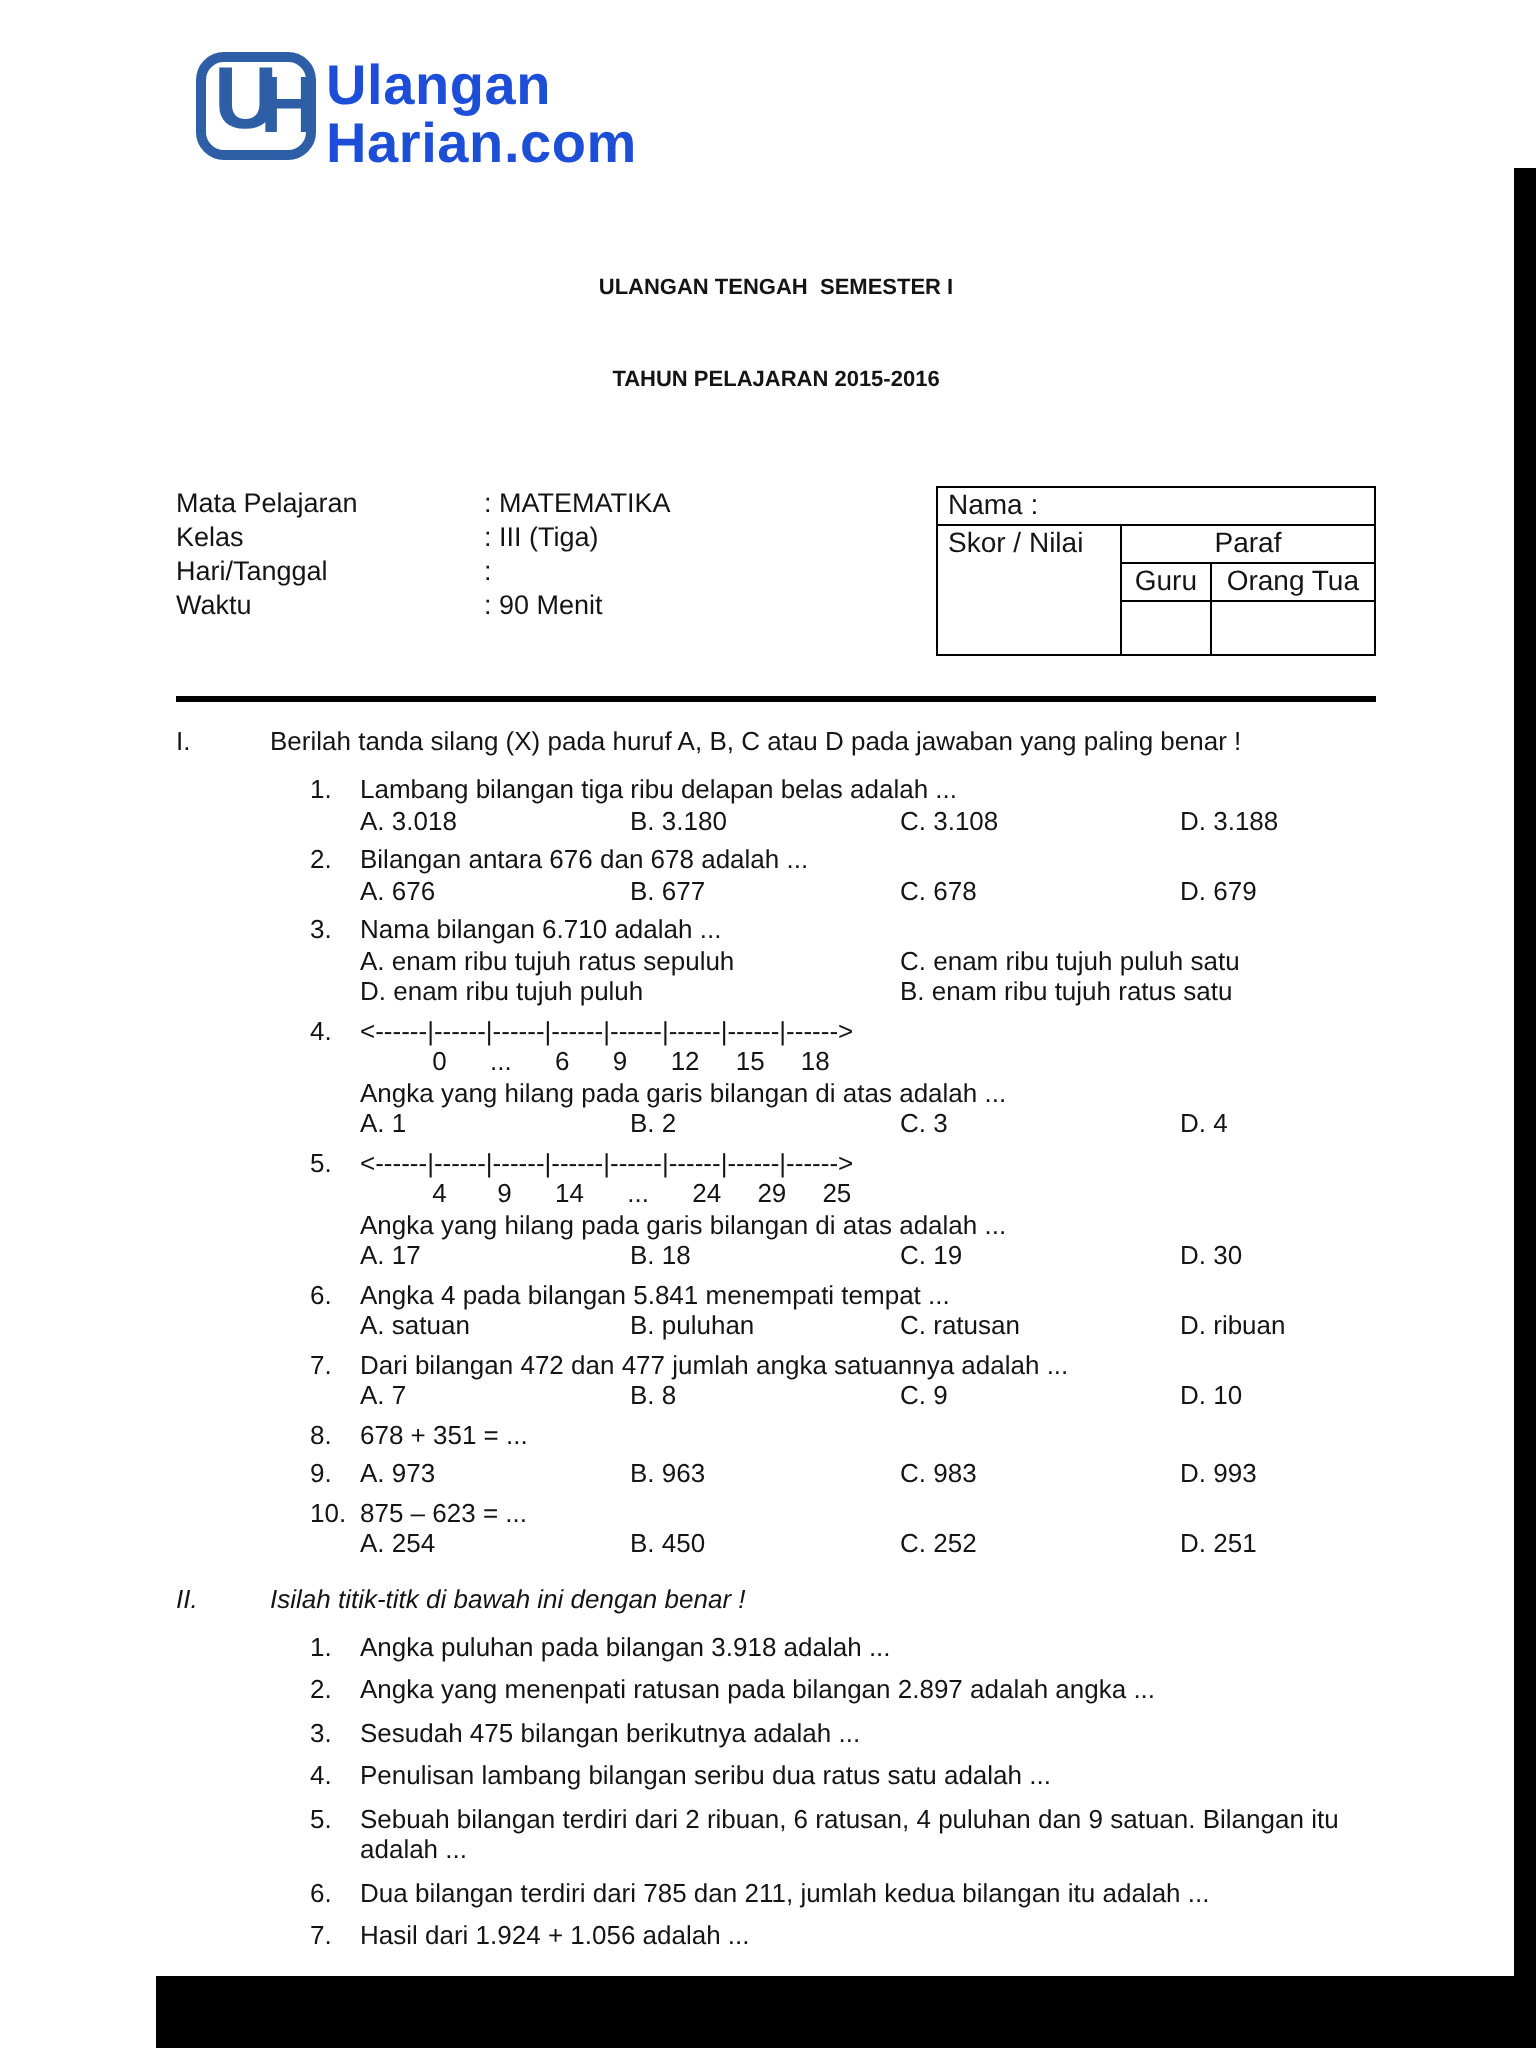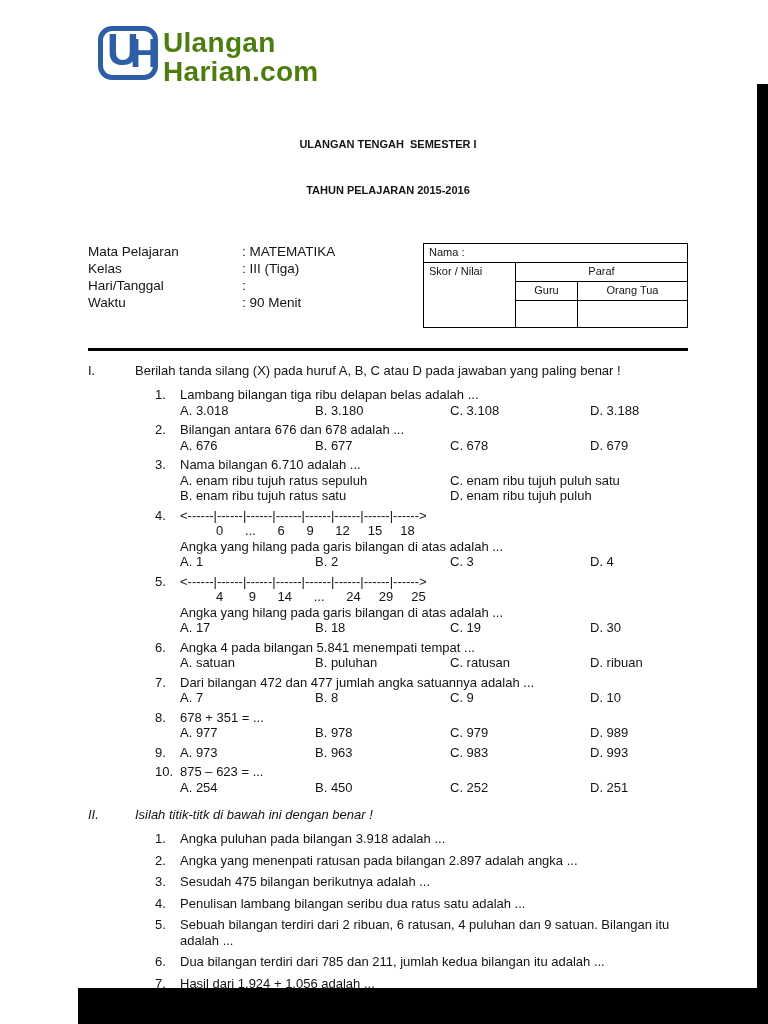--- a/index.html
+++ b/index.html
@@ -11,31 +11,31 @@
   .scan-bar-right { position:absolute; top:84px; right:0; width:11px; bottom:0; background:#000; }
   .scan-bar-bottom { position:absolute; left:78px; right:0; bottom:0; height:36px; background:#000; }
 
   .content { padding:0 80px 0 88px; }
 
   
   .logo { display:flex; align-items:flex-start; gap:5px; padding-top:26px; margin-left:10px; }
   .logo-mark { position:relative; width:60px; height:54px; border:5px solid #2e5fa6; border-radius:14px; flex-shrink:0; }
   .logo-u { position:absolute; left:4px; top:-6px; font-size:44px; font-weight:bold; color:#2e5fa6; }
   .logo-h { position:absolute; left:27px; top:0px; font-size:40px; font-weight:bold; color:#2e5fa6; }
-  .logo-text { color:#4d7c0f; font-weight:bold; font-size:28px; line-height:1.02; letter-spacing:0.3px; margin-top:3px; }
+  .logo-text { color:#1d4ed8; font-weight:bold; font-size:28px; line-height:1.02; letter-spacing:0.3px; margin-top:3px; }
   .logo-suffix { font-weight:bold; }
 
   
   .exam-title { text-align:center; font-weight:bold; margin-top:20px; line-height:1.4; font-size:11px; white-space:pre-wrap; }
 
   
   .info-section { display:flex; justify-content:space-between; align-items:flex-start; margin-top:14px; }
   .info-row { display:flex; line-height:17px; font-size:13.5px;gap:24px; }
   .info-label { width:130px; flex-shrink:0; }
-  .score-table { border-collapse:collapse; width:265px; font-size:11px; }
+  .score-table { border-collapse:collapse; width:220px; font-size:14px; }
   .score-table td { border:1px solid #000; padding:0 5px; height:19px; vertical-align:top; line-height:17px; }
   .score-table .center { text-align:center; }
   .score-table .skor-cell { width:92px; }
   .score-table .sig-row td { height:27px; }
 
   .divider { height:3px; background:#000; margin-top:20px; }
 
   
   .section-header { display:flex; margin-top:12px; line-height:16px; }
   .section-numeral { width:47px; flex-shrink:0; }
@@ -146,22 +146,22 @@
         </div>
         <div class="q">
           <span class="qnum">3.</span>
           <div class="qbody">
             <div class="qtext">Nama bilangan 6.710 adalah ...</div>
             <div class="opts2">
               <span class="opt">A. enam ribu tujuh ratus sepuluh</span>
               <span class="opt">C. enam ribu tujuh puluh satu</span>
             </div>
             <div class="opts2">
+              <span class="opt">D. enam ribu tujuh puluh</span>
               <span class="opt">B. enam ribu tujuh ratus satu</span>
-              <span class="opt">D. enam ribu tujuh puluh</span>
             </div>
           </div>
         </div>
         <div class="q">
           <span class="qnum">4.</span>
           <div class="qbody">
             <div class="numline">&lt;------|------|------|------|------|------|------|------&gt;</div>
             <div class="numline">          0      ...      6      9      12     15     18</div>
             <div class="qtext">Angka yang hilang pada garis bilangan di atas adalah ...</div>
             <div class="opts">
@@ -207,26 +207,20 @@
               <span class="opt">B. 8</span>
               <span class="opt">C. 9</span>
               <span class="opt">D. 10</span>
             </div>
           </div>
         </div>
         <div class="q">
           <span class="qnum">8.</span>
           <div class="qbody">
             <div class="qtext">678 + 351 = ...</div>
-            <div class="opts">
-              <span class="opt">A. 977</span>
-              <span class="opt">B. 978</span>
-              <span class="opt">C. 979</span>
-              <span class="opt">D. 989</span>
-            </div>
           </div>
         </div>
         <div class="q">
           <span class="qnum">9.</span>
           <div class="qbody">
             <div class="opts">
               <span class="opt">A. 973</span>
               <span class="opt">B. 963</span>
               <span class="opt">C. 983</span>
               <span class="opt">D. 993</span>

